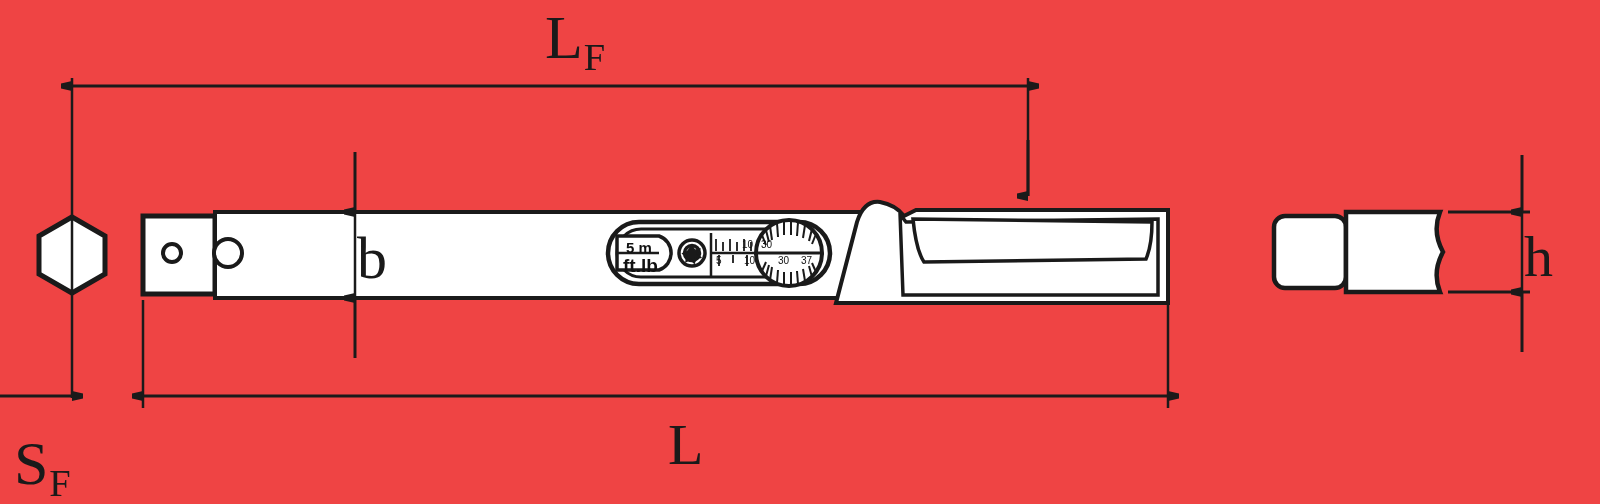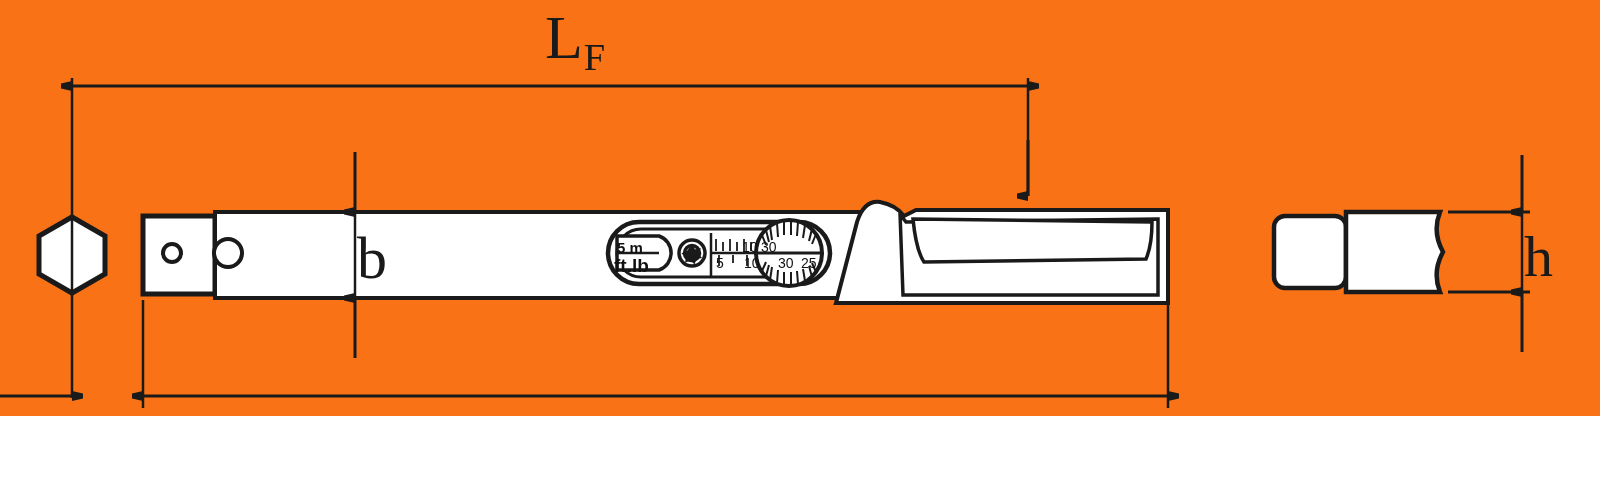--- a/index.html
+++ b/index.html
@@ -1,19 +1,19 @@
 <!DOCTYPE html>
 <html><head>
 <meta charset="utf-8">
 <style>
   html,body{margin:0;padding:0;background:#ffffff;}
   #root{
     position:relative;
-    width:1600px;height:416px;
-    background:#f97316;
+    width:1600px;height:504px;
+    background:#ef4444;
     font-family:"Liberation Serif", serif;
     overflow:hidden;
   }
   #canvas{position:absolute;left:0;top:0;width:1600px;height:504px;}
   .lbl{
     position:absolute;
     color:#1a1a1a;
     font-family:"Liberation Serif", serif;
     line-height:1;
     white-space:nowrap;
@@ -32,28 +32,29 @@
   #lab-SF{left:14px;top:432px;font-size:62px;}
   #lab-h {left:1524px;top:228px;font-size:58px;}
   .gtxt{
     position:absolute;
     color:#111111;
     font-family:"Liberation Sans", sans-serif;
     font-weight:bold;
     white-space:nowrap;
     user-select:none;
     line-height:1;
+    margin-left:9px;
   }
   #g-unit-top{left:617px;top:240px;font-size:15px;}
   #g-unit-bot{left:614px;top:256px;font-size:19px;}
   .snum{
     position:absolute;
     color:#111111;
     font-family:"Liberation Sans", sans-serif;
-    font-size:14px;
+    font-size:10px;
     line-height:1;
     user-select:none;
   }
 </style>
 </head>
 <body>
 
 <div id="root">
 
   <svg id="canvas" viewBox="0 0 1600 504" xmlns="http://www.w3.org/2000/svg">
@@ -203,27 +204,28 @@
 
     </g>
   </svg>
 
   <div class="lbl" id="lab-LF"><span>L</span><span class="sub">F</span></div>
 
   <div class="lbl" id="lab-b"><span>b</span></div>
 
   <div class="lbl" id="lab-L"><span>L</span></div>
 
+  <div class="lbl" id="lab-SF"><span>S</span><span class="sub">F</span></div>
 
   <div class="lbl" id="lab-h"><span>h</span></div>
 
   <div class="gtxt" id="g-unit-top">5 m</div>
   <div class="gtxt" id="g-unit-bot">ft.lb</div>
 
   <div class="snum" style="left:742px;top:240px;">10</div>
   <div class="snum" style="left:716px;top:256px;">5</div>
   <div class="snum" style="left:744px;top:256px;">10</div>
 
   <div class="snum" style="left:761px;top:240px;">30</div>
   <div class="snum" style="left:778px;top:256px;">30</div>
-  <div class="snum" style="left:801px;top:256px;">25</div>
+  <div class="snum" style="left:801px;top:256px;">37</div>
 
 </div>
 
 </body></html>

